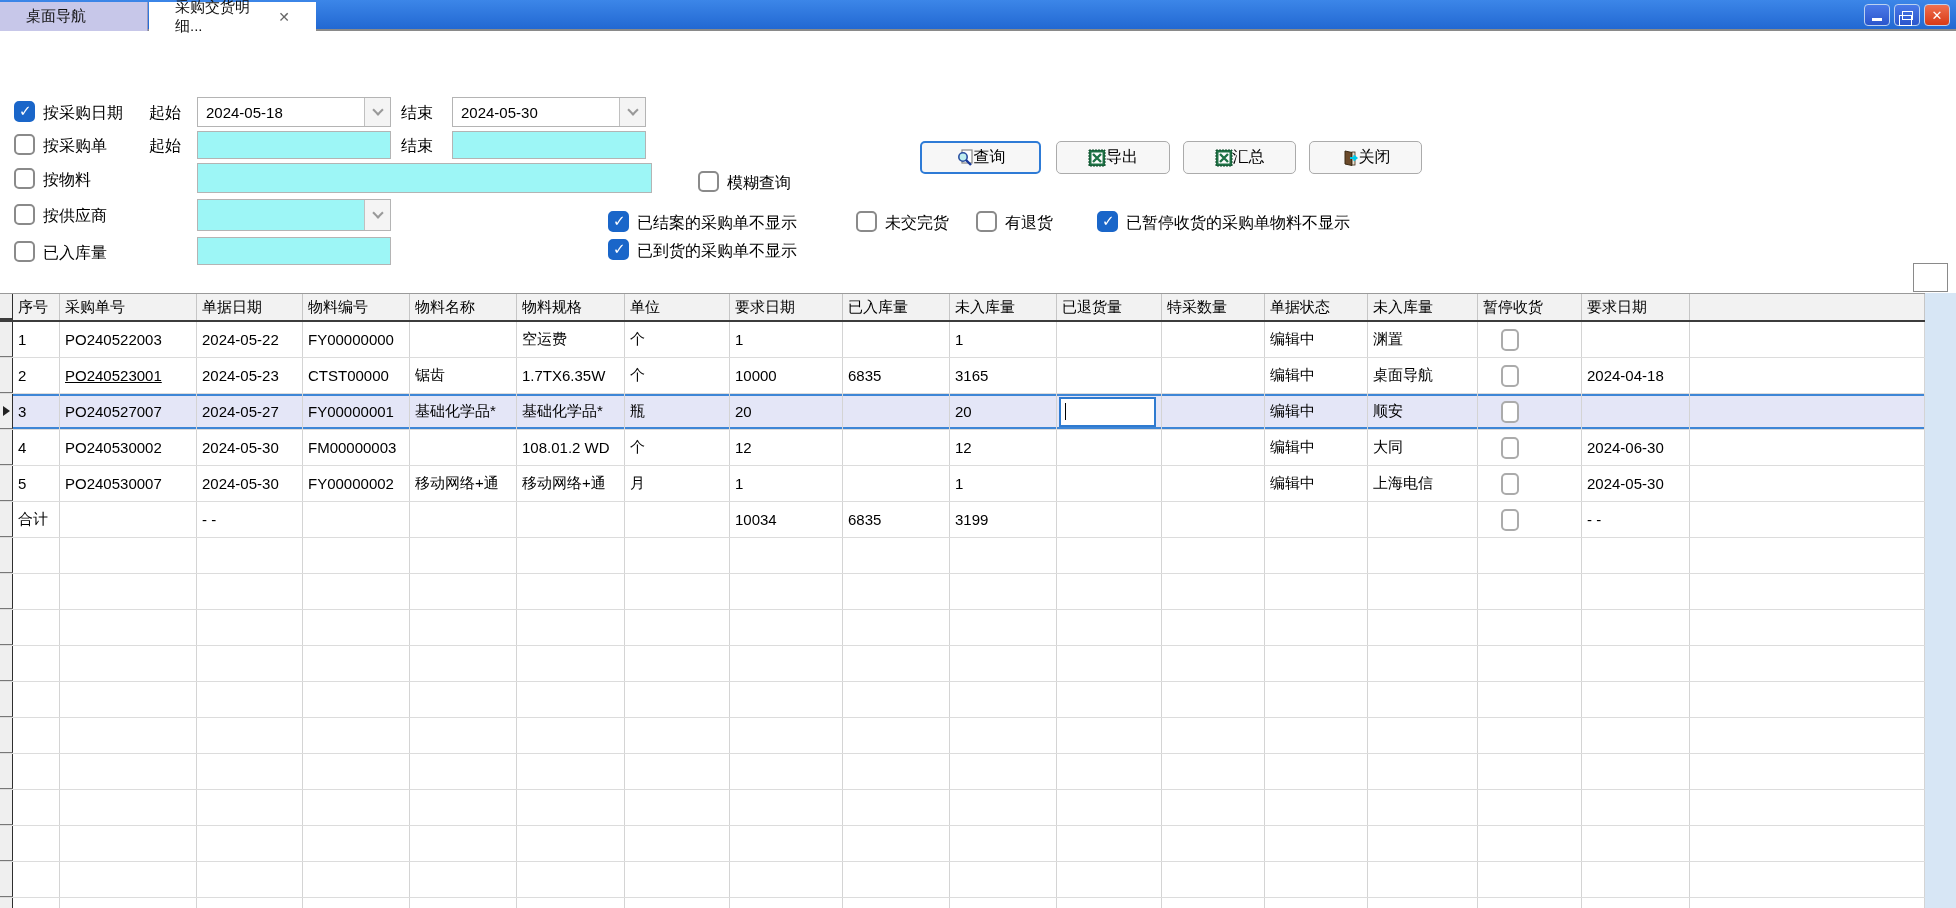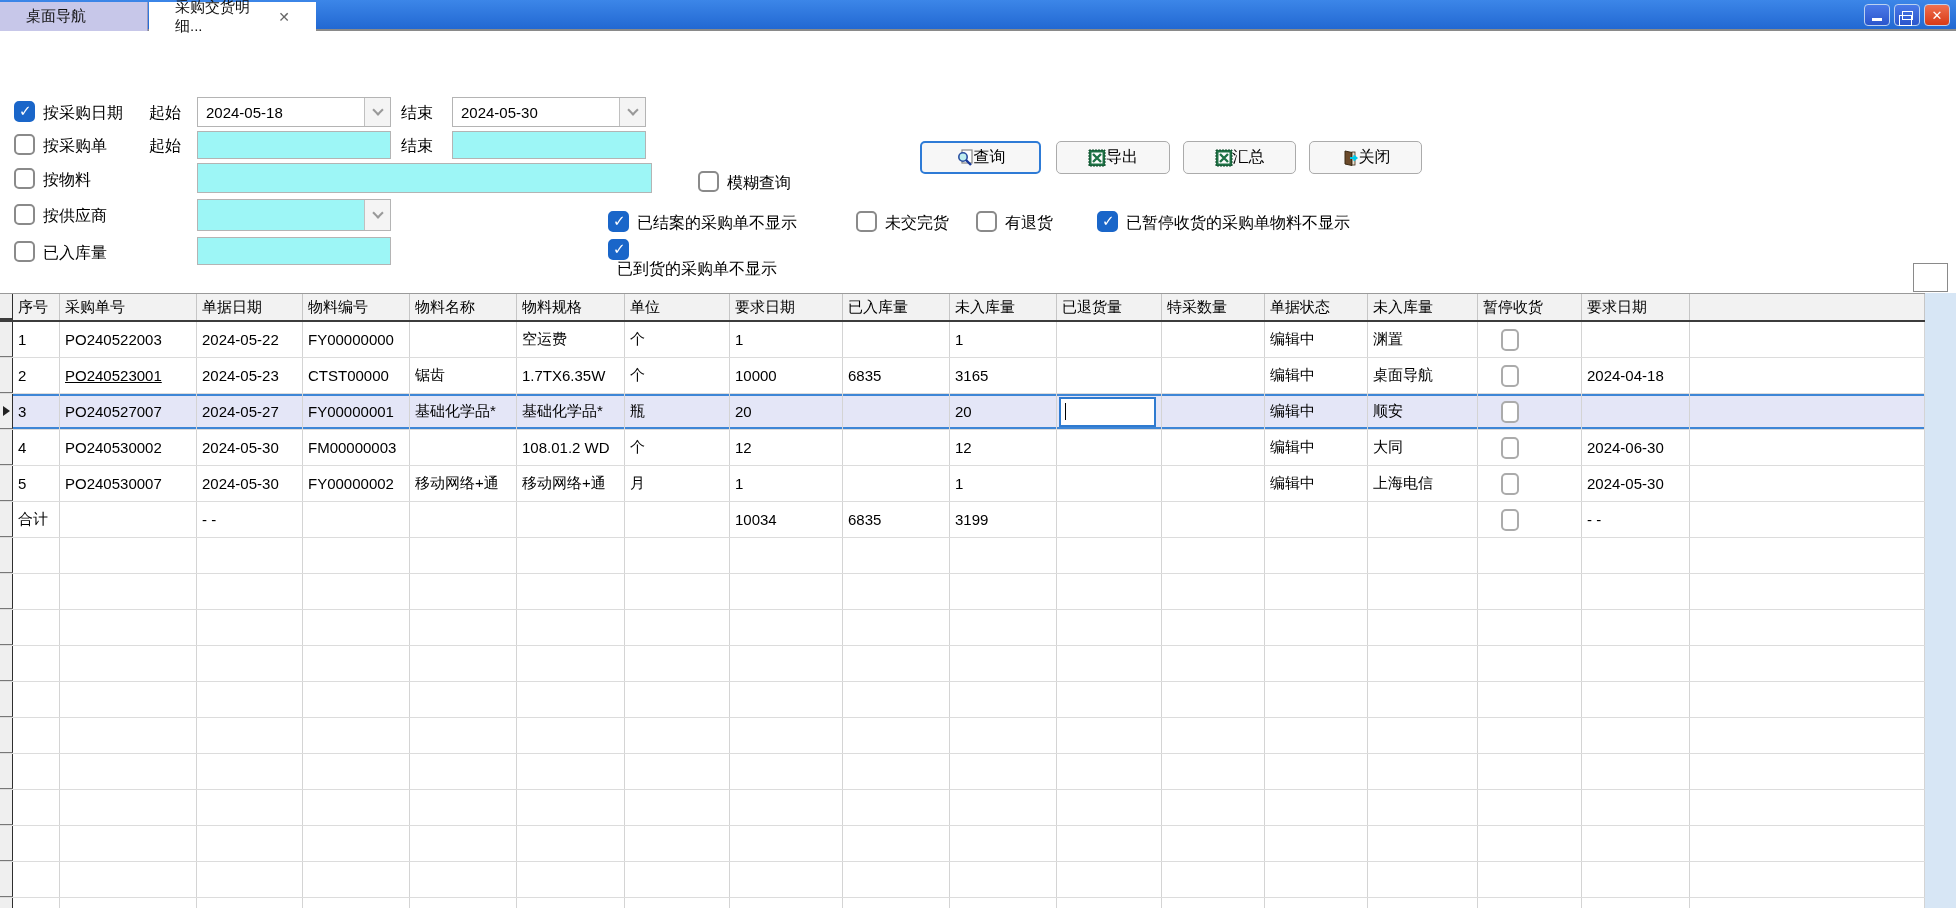--- a/index.html
+++ b/index.html
@@ -132,21 +132,21 @@
 
   <span class="cb on" style="left:608px; top:211px;"></span>
   <span class="flabel" style="left:637px; top:213px;">已结案的采购单不显示</span>
   <span class="cb" style="left:856px; top:211px;"></span>
   <span class="flabel" style="left:885px; top:213px;">未交完货</span>
   <span class="cb" style="left:976px; top:211px;"></span>
   <span class="flabel" style="left:1005px; top:213px;">有退货</span>
   <span class="cb on" style="left:1097px; top:211px;"></span>
   <span class="flabel" style="left:1126px; top:213px;">已暂停收货的采购单物料不显示</span>
   <span class="cb on" style="left:608px; top:239px;"></span>
-  <span class="flabel" style="left:617px; top:241px;margin-top:18px;">已到货的采购单不显示</span>
+  <span class="flabel" style="left:637px; top:241px;">已到货的采购单不显示</span>
 
   <div class="btn primary" style="left:920px; top:141px; width:121px;">
     <svg class="icon16" viewBox="0 0 18 18">
       <rect x="6" y="1" width="10" height="13" fill="#fff" stroke="#888" stroke-width="1.2"></rect>
       <circle cx="7" cy="8" r="4.2" fill="#bfeef0" stroke="#2a4fa0" stroke-width="1.6"></circle>
       <line x1="10" y1="11" x2="15" y2="16" stroke="#1a3a9a" stroke-width="2.4"></line>
     </svg>
     <span>查询</span>
   </div>
   <div class="btn" style="left:1056px; top:141px; width:114px;">

